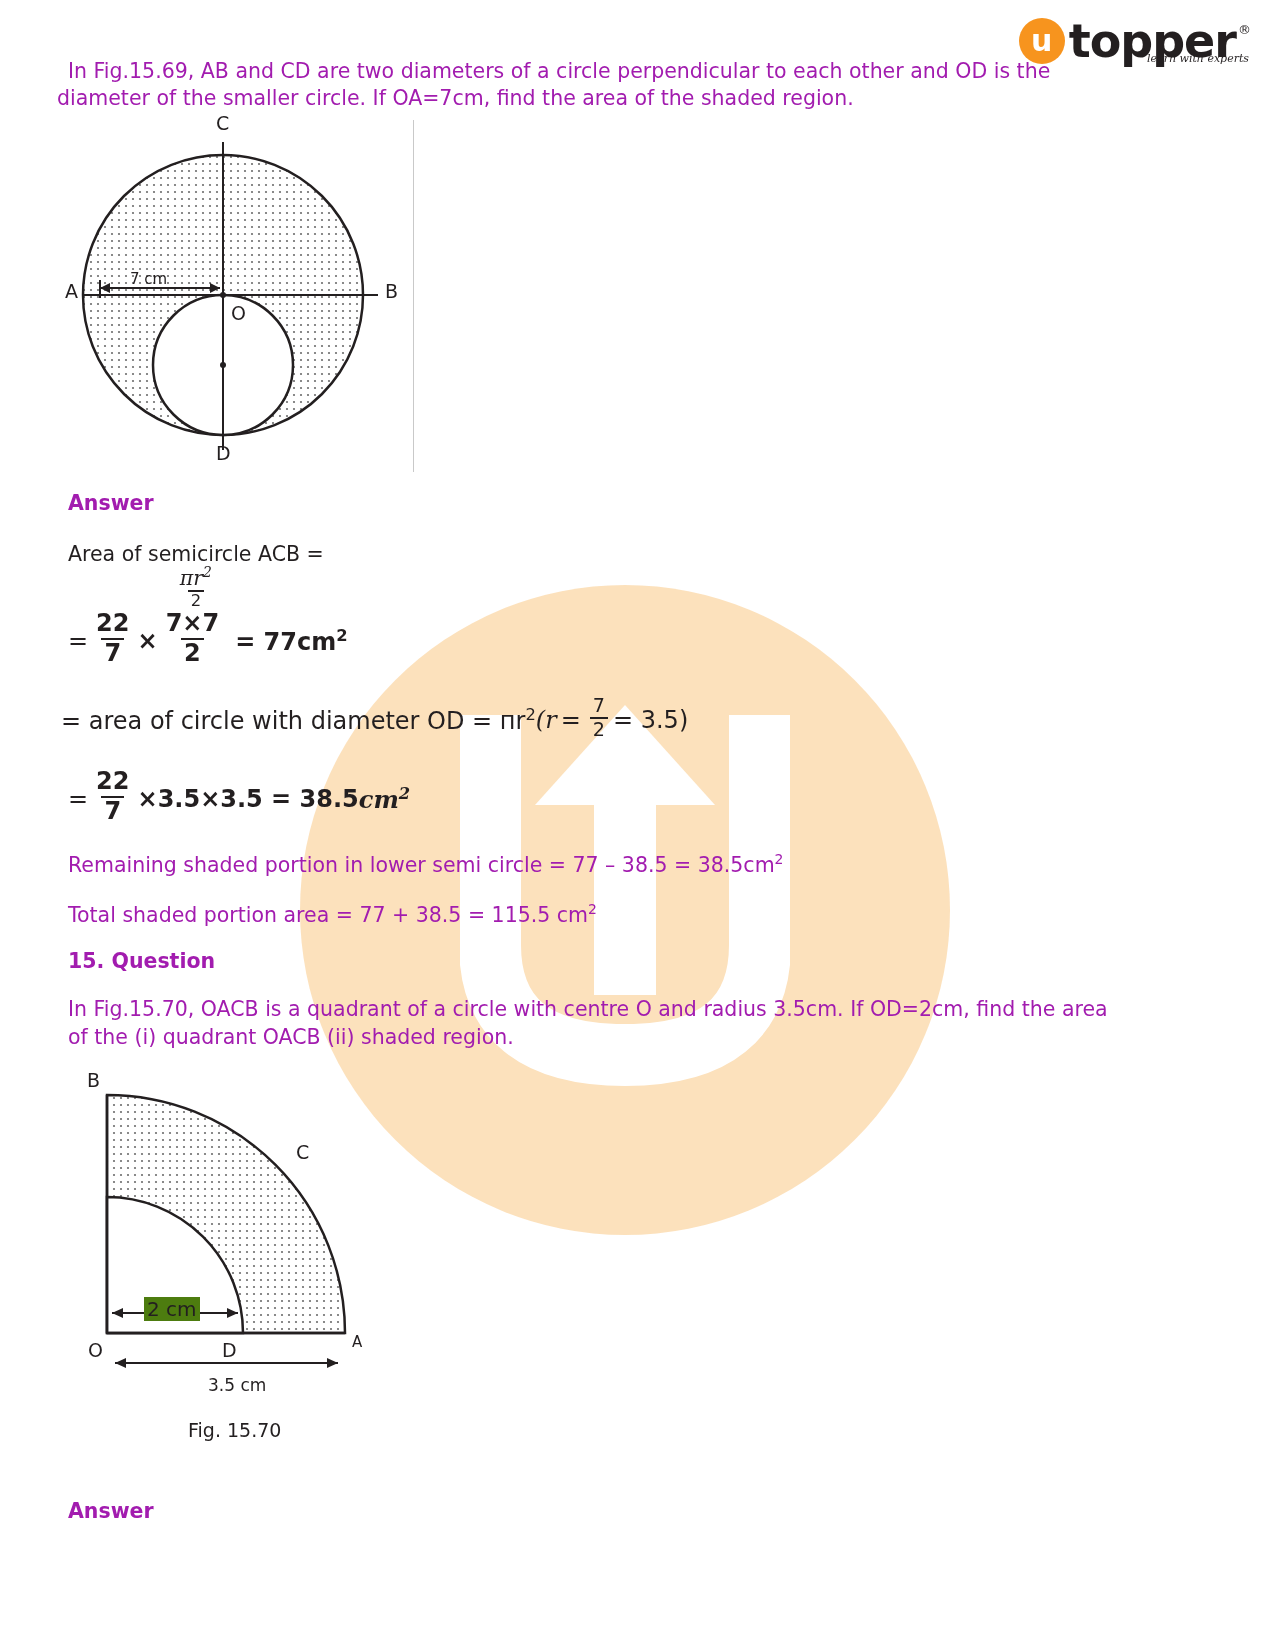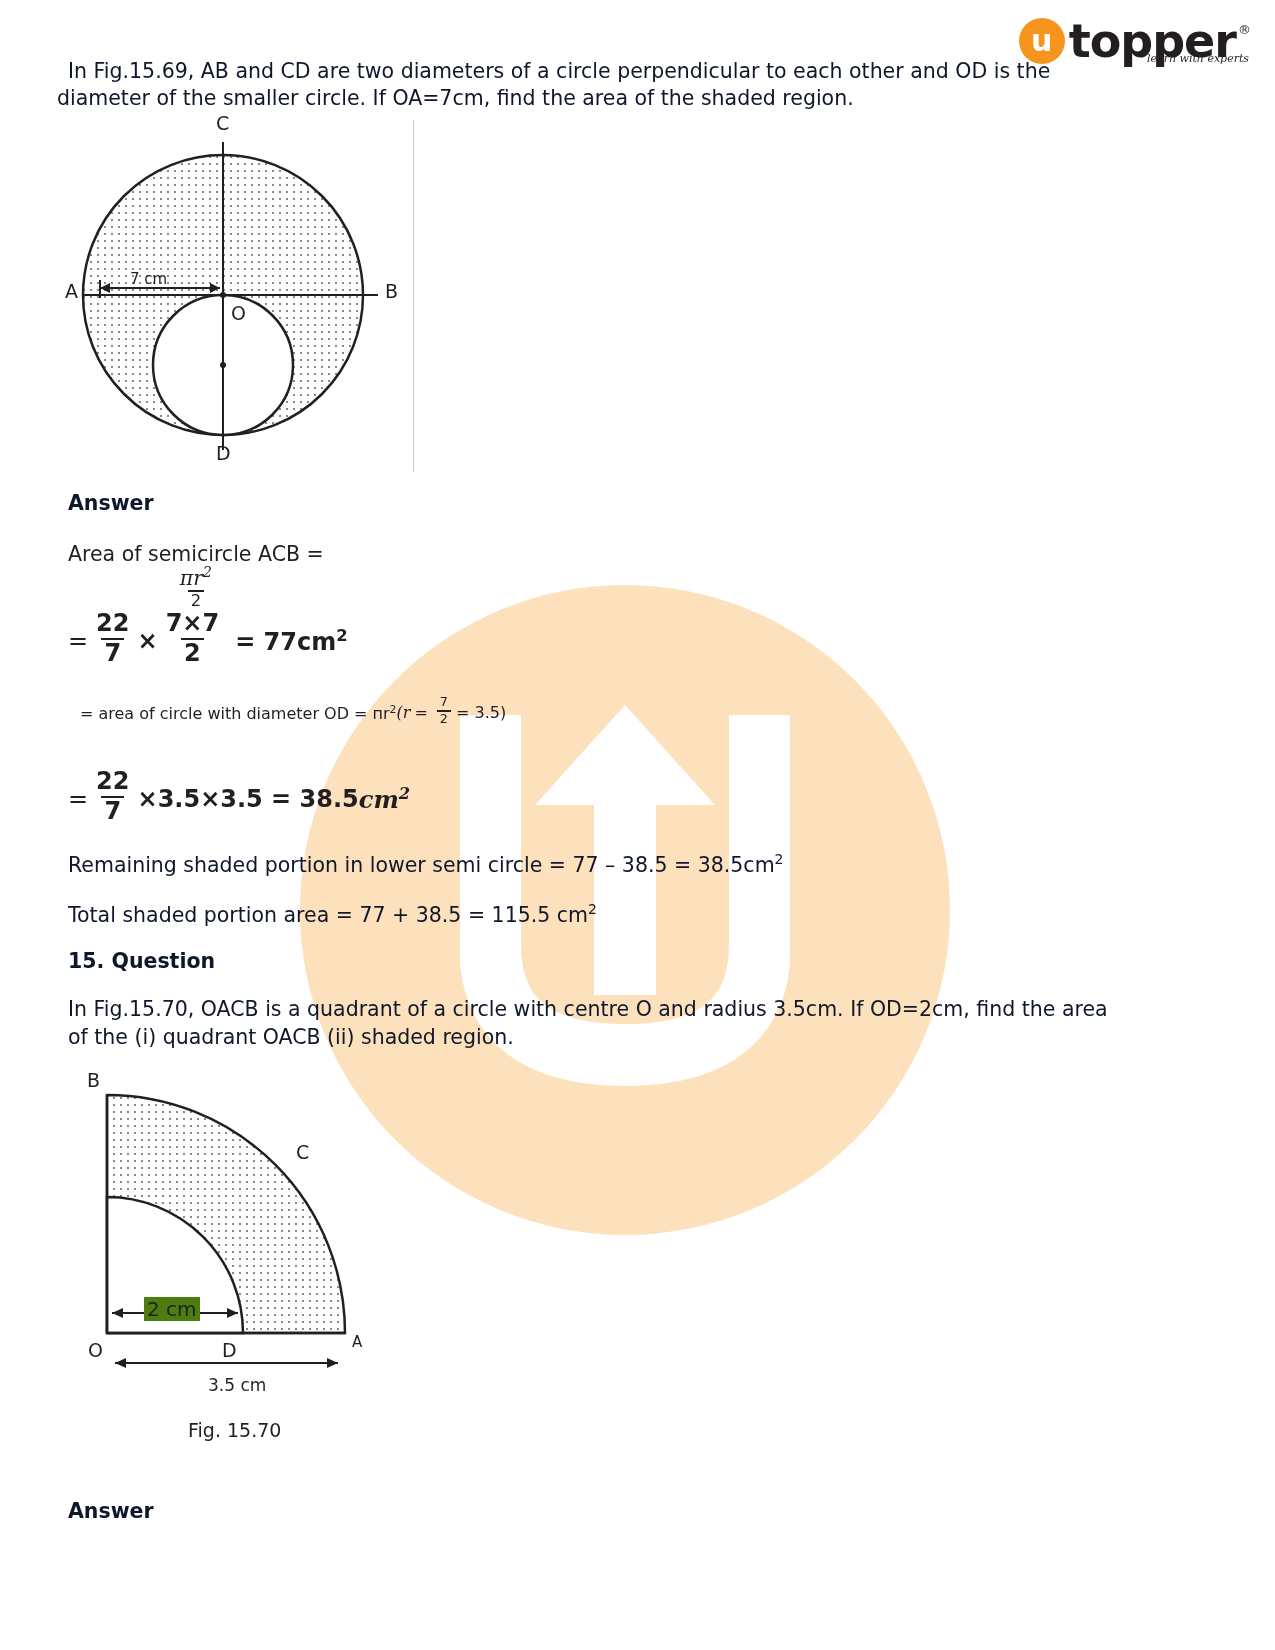--- a/index.html
+++ b/index.html
@@ -95,21 +95,21 @@
     font-style: italic;
     color: #231f20;
     font-family: "DejaVu Serif", serif;
   }
 
   
   .q-text {
     position: absolute;
     font-size: 20.5px;
     line-height: 1.35;
-    color: #0f172a;
+    color: #a21caf;
   }
   .bold { font-weight: bold; }
 
   .sup { font-size: 0.68em; vertical-align: super; }
 
   .frac {
     display: inline-flex;
     flex-direction: column;
     align-items: center;
     vertical-align: middle;
@@ -239,21 +239,21 @@
         <span class="den bold">7</span>
       </span>
       <span class="bold">×</span>
       <span class="frac">
         <span class="num bold">7×7</span>
         <span class="den bold">2</span>
       </span>
       <span class="bold" style="margin-left:8px;"><span>= 77cm</span><span class="sup">2</span></span>
     </div>
 
-    <div class="mathline" style="left:80px; top:697px; font-size:16px;">
+    <div class="mathline" style="left:61px; top:697px; font-size:24px;">
       <span><span>= area of circle with diameter OD = пr</span><span class="sup">2</span></span>
       <span class="ital">(</span>
       <span class="ital">r</span>
       <span style="margin:0 4px;">=</span>
       <span class="frac" style="font-size:0.8em;">
         <span class="num">7</span>
         <span class="den">2</span>
       </span>
       <span>= 3.5)</span>
     </div>

